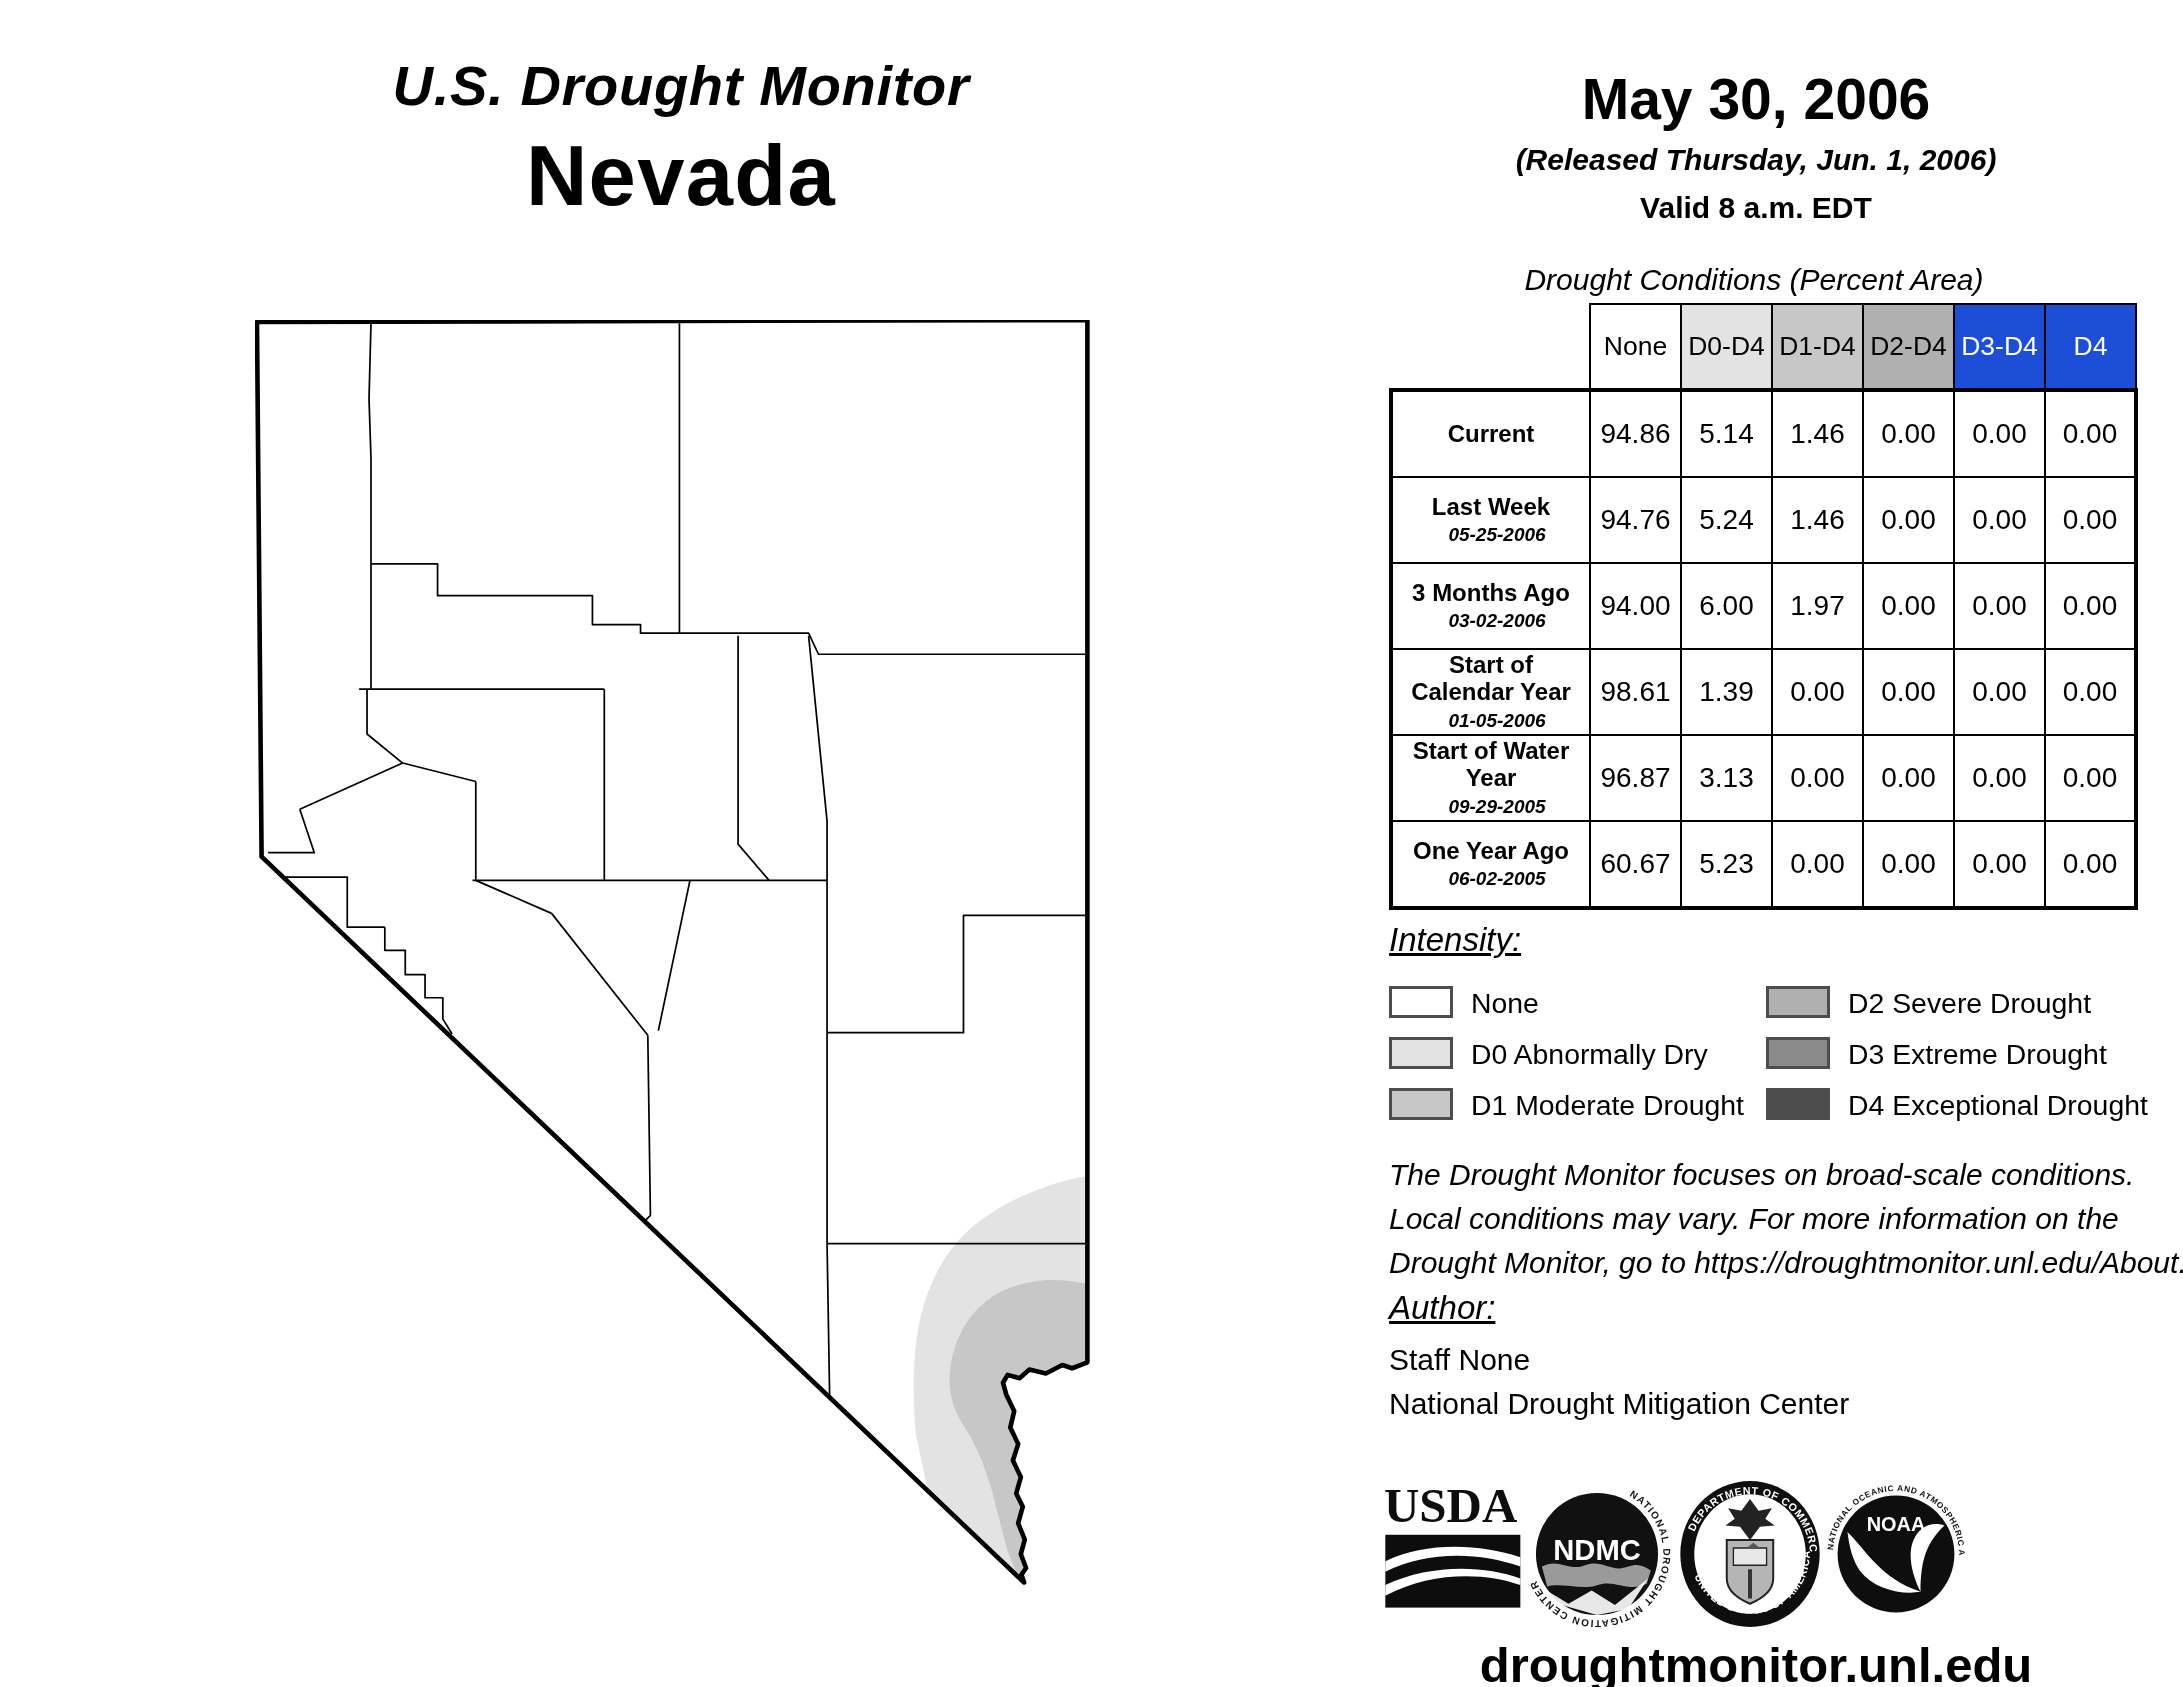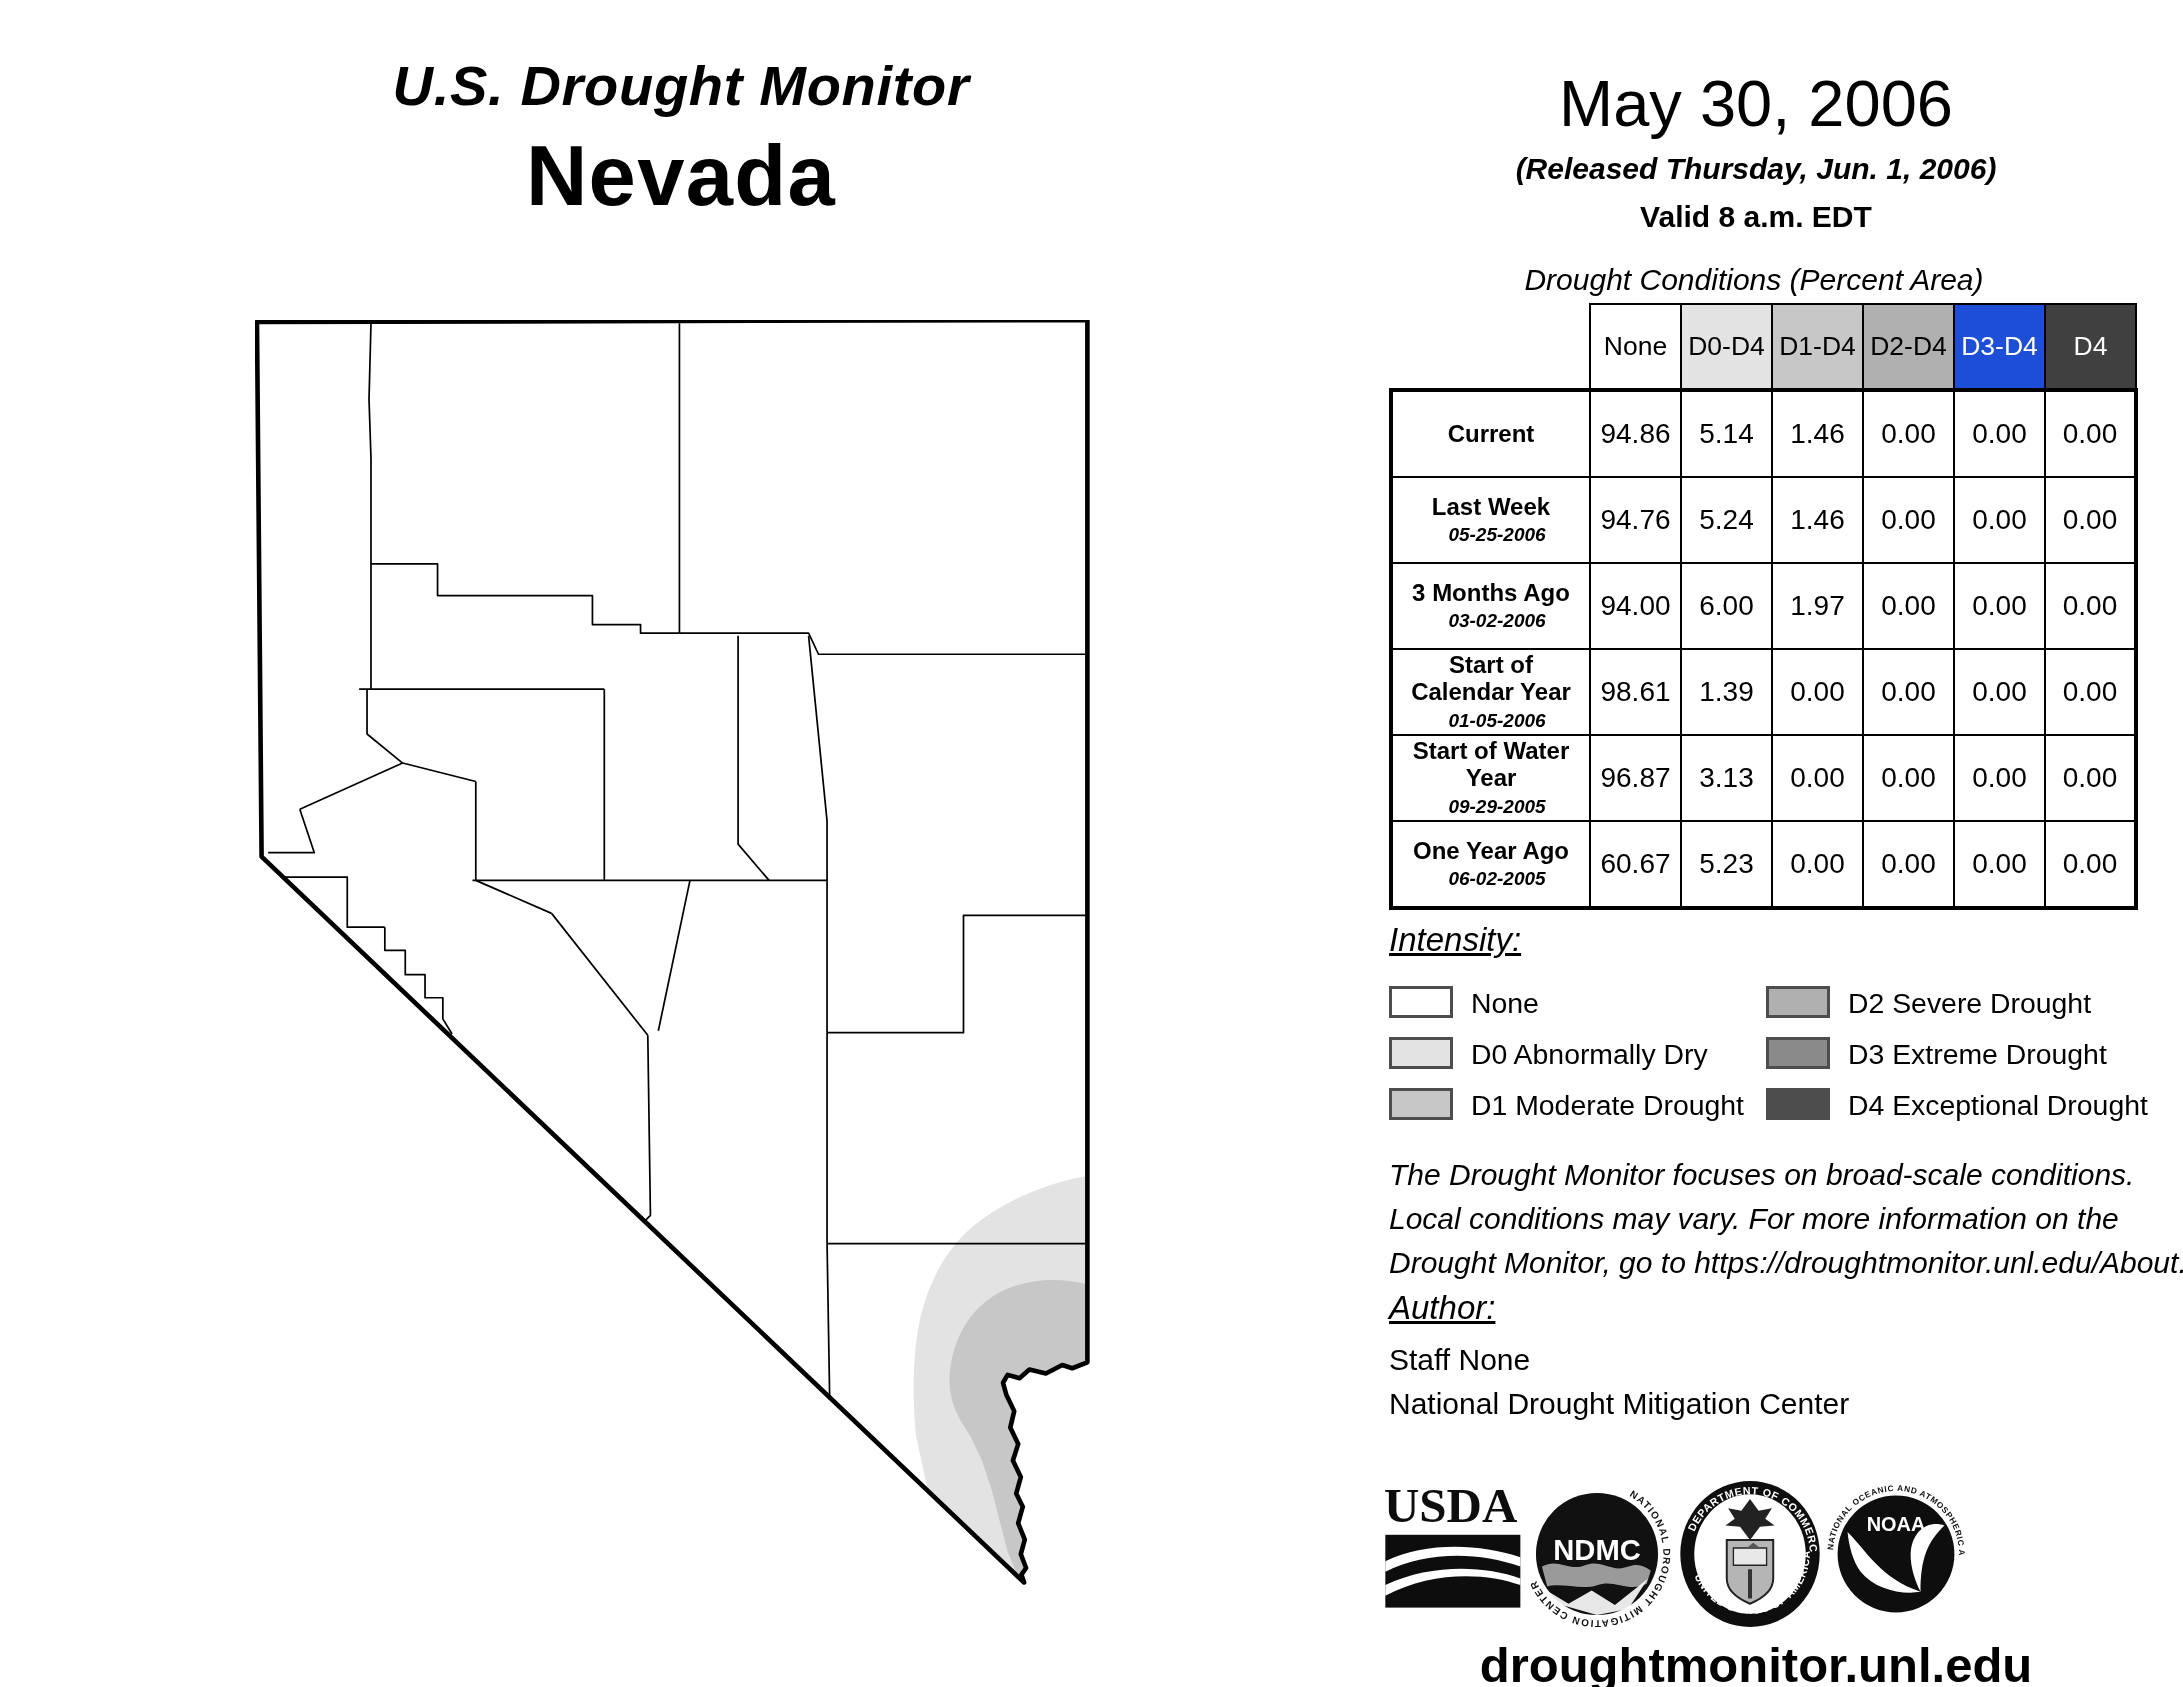--- a/index.html
+++ b/index.html
@@ -6,38 +6,38 @@
             font-family:"Liberation Sans", sans-serif;color:#000;}
   .abs{position:absolute;}
 
   
   #title-block{left:251px;top:53px;width:860px;text-align:center;}
   #main-title{font-size:56px;font-weight:bold;font-style:italic;letter-spacing:0.7px;}
   #state-title{font-size:85px;font-weight:bold;margin-top:9.3px;letter-spacing:1.3px;}
 
   
   #date-block{left:1389px;top:66px;width:734px;text-align:center;}
-  #report-date{font-size:65px;font-weight:normal;}
+  #report-date{font-size:57px;font-weight:bold;}
   #released{font-size:30px;font-weight:bold;font-style:italic;margin-top:10.6px;}
   #valid{font-size:30px;font-weight:bold;margin-top:14.6px;}
   #table-caption{left:1389px;top:263px;width:730px;text-align:center;
                  font-size:30px;font-style:italic;}
 
   
   #cond-table{left:1389px;top:303px;border-collapse:collapse;table-layout:fixed;}
   #cond-table td,#cond-table th{padding:0;text-align:center;vertical-align:middle;}
   #cond-table .corner{border:none;width:198px;}
   #cond-table th{border:2.6px solid #000;width:89px;height:66px;font-size:26.5px;font-weight:normal;}
   #cond-table td{border:2px solid #000;height:84px;}
   .h-none{background:#ffffff;}
   .h-d0{background:#e3e3e3;}
   .h-d1{background:#c7c7c7;}
   .h-d2{background:#b0b0b0;}
   .h-d3{background:#1d4ed8;color:#ffffff;}
-  .h-d4{background:#404040;color:#ffffff;}
+  .h-d4{background:#1d4ed8;color:#ffffff;}
   .lblcell{border-left-width:4px !important;}
   .rowlbl{font-size:24px;font-weight:bold;width:165px;margin:0 auto;line-height:1.12;text-align:center;}
   .rowdate{font-size:19px;font-weight:bold;font-style:italic;margin-top:4px;padding-left:12px;}
   .num{font-size:28px;}
   #cond-table tr.first td{border-top-width:4px;}
   #cond-table tr.last td{border-bottom-width:4px;}
   #cond-table td.lastcol{border-right-width:4px;}
 
   
   #intensity-head{left:1389px;top:921px;font-size:33px;font-style:italic;

